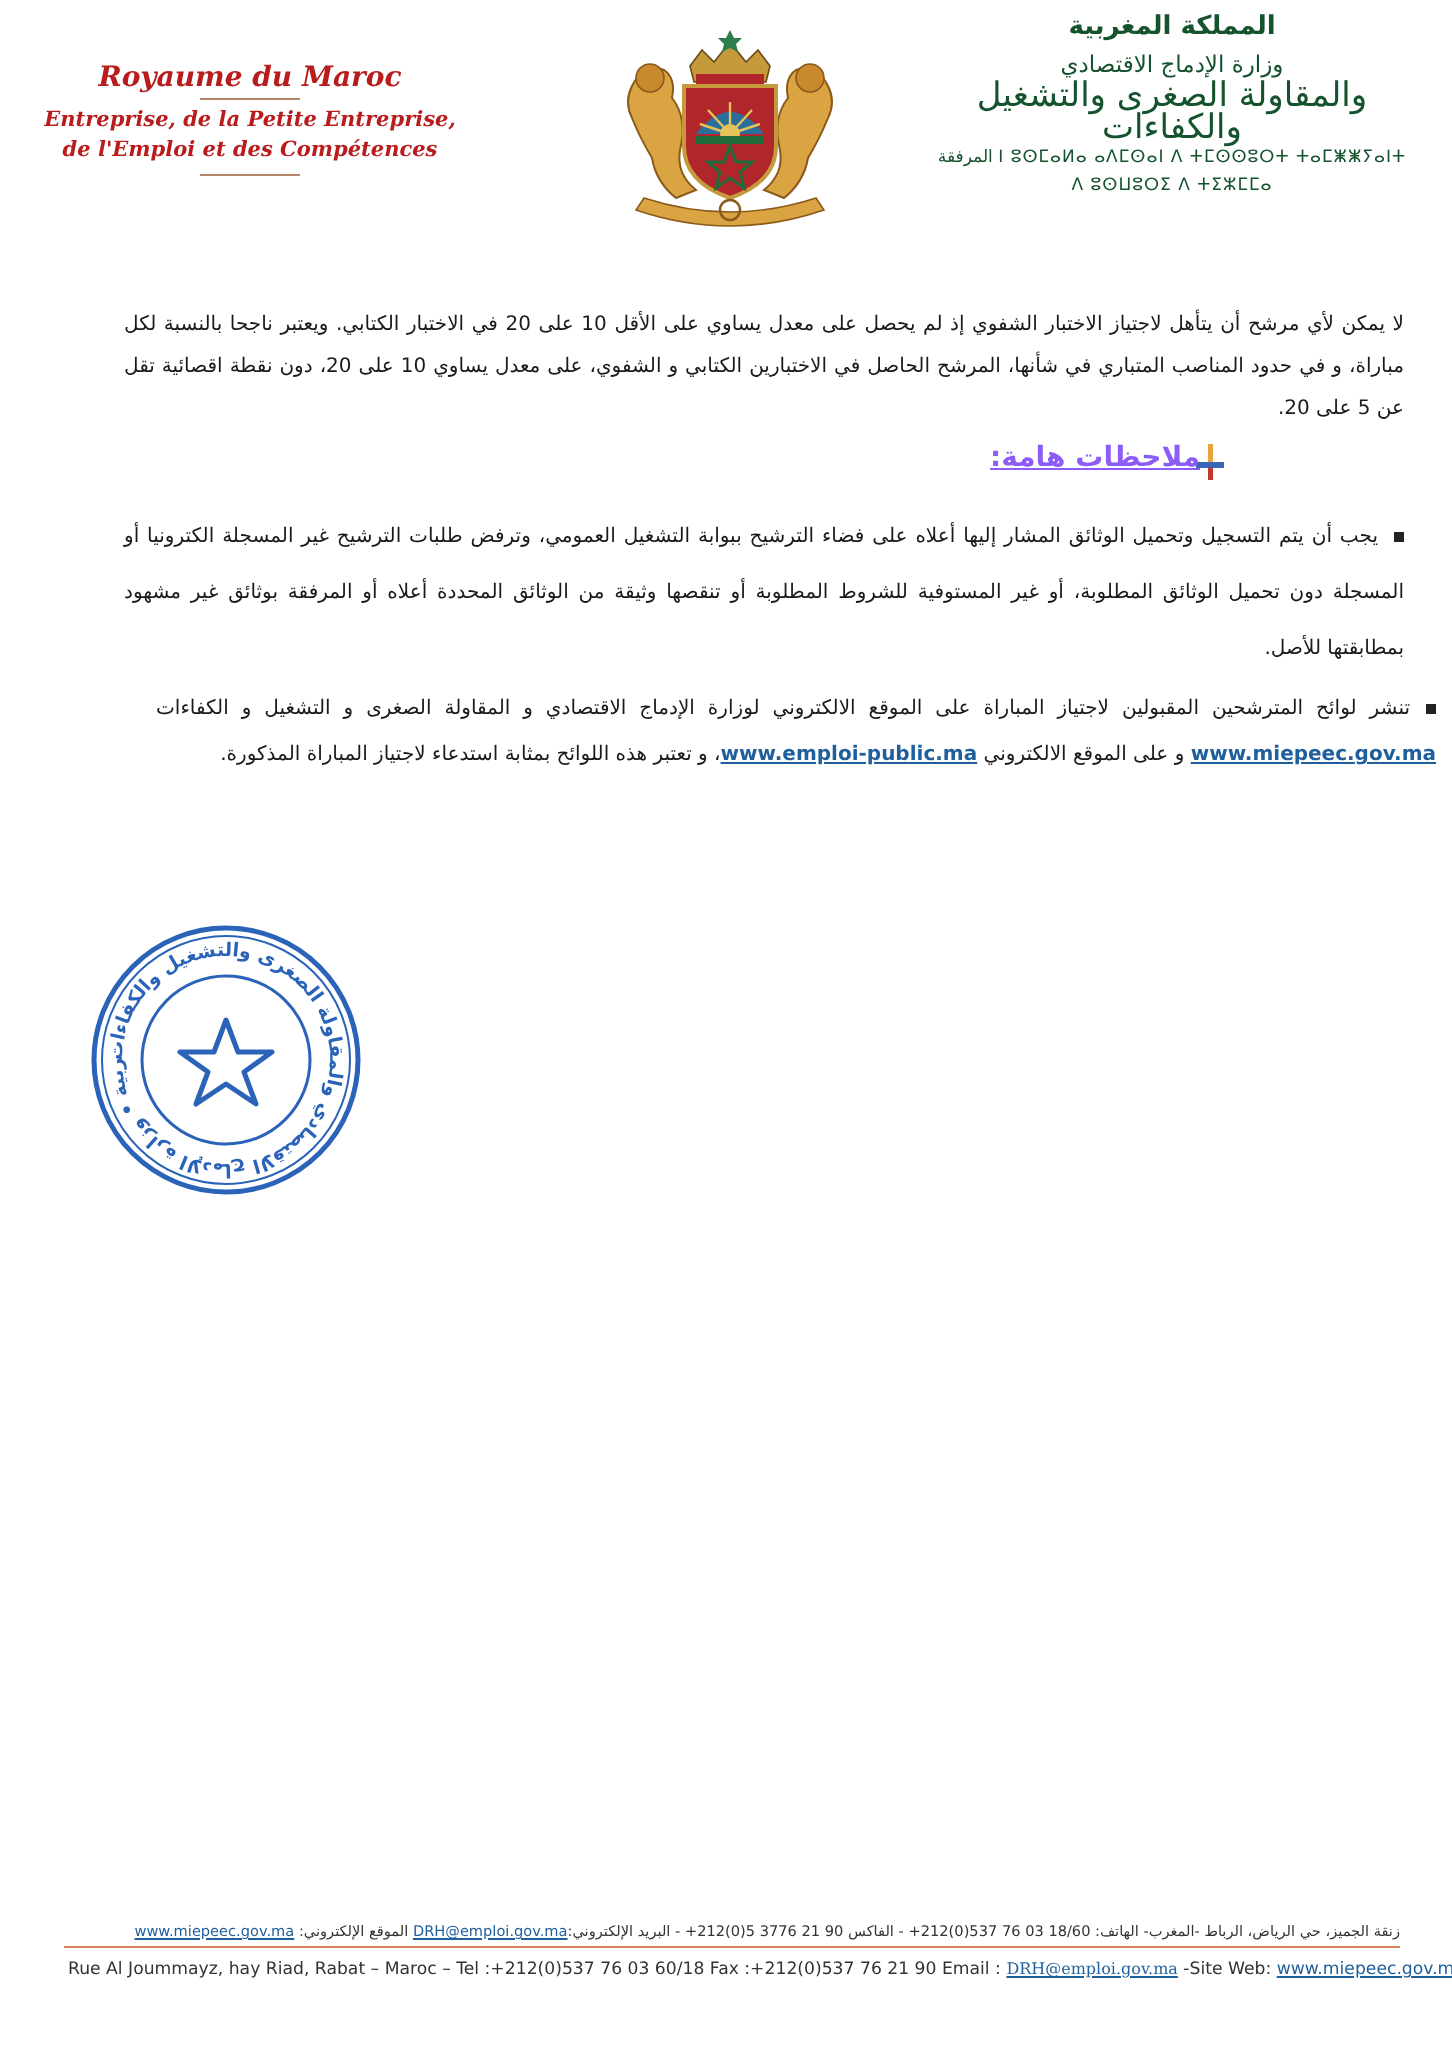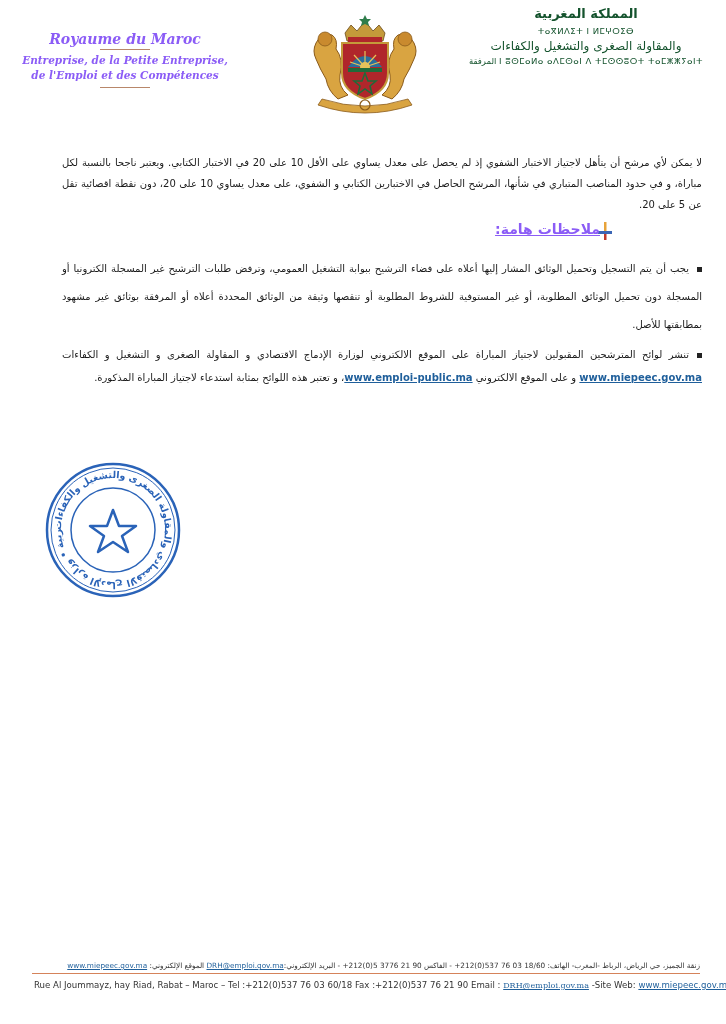--- a/index.html
+++ b/index.html
@@ -1,41 +1,41 @@
 <!DOCTYPE html>
 <html><head>
 <meta charset="utf-8">
 <style>
   html, body { margin:0; padding:0; background:#ffffff; }
   body { width:726px; height:1024px; position:relative; overflow:hidden; font-family:"DejaVu Sans", sans-serif; color:#1a1a1a; }
   .page { position:absolute; left:0; top:0; width:726px; height:1024px; background:#fff; }
 
   
-  .hdr-fr { position:absolute; left:20px; top:30px; width:210px; text-align:center; font-family:"DejaVu Serif", serif; font-style:italic; font-weight:bold; color:#8b5cf6; }
+  .hdr-fr { position:absolute; left:20px; top:30px; width:210px; text-align:center; font-family:"DejaVu Serif", serif; font-style:italic; font-weight:bold; color:#b91c1c; }
   .hdr-fr .kingdom { font-size:14px; line-height:18px; }
   .hdr-fr .rule { width:50px; height:1px; background:#b8876a; margin:1px auto 3px; }
   .hdr-fr .ministry { font-size:10.5px; line-height:15px; }
 
   
   .arms { position:absolute; left:308px; top:13px; width:114px; height:104px; }
 
   
   .hdr-ar { position:absolute; right:20px; top:4px; width:240px; text-align:center; direction:rtl; color:#14532d; }
   .hdr-ar .kingdom { font-size:13px; font-weight:bold; line-height:20px; }
   .hdr-ar .tif { font-size:8.5px; letter-spacing:0.5px; line-height:14px; direction:ltr; }
   .hdr-ar .min { font-size:11.5px; line-height:16px; }
-  .hdr-ar .min2 { font-size:12px; line-height:16px; border-bottom:none;text-align:center; }
+  .hdr-ar .min2 { font-size:17px; line-height:16px; border-bottom:none;text-align:center; }
 
   
   .body { position:absolute; left:62px; width:640px; direction:rtl; text-align:justify; font-size:10px; color:#1a1a1a; }
   .p1 { top:152px; line-height:21px; }
   .notes-title { position:absolute; right:126px; top:221px; direction:rtl; font-size:14px; font-weight:bold; text-decoration:underline; color:#8b5cf6; }
   .pin { position:absolute; left:597px; top:222px; width:16px; height:18px; }
   .p2 { top:255px; line-height:28px; }
-  .p3 { top:343px; line-height:23px; }
+  .p3 { top:343px; line-height:23px;margin-left:16px; }
   .bullet { display:inline-block; width:5px; height:5px; background:#222; margin-left:8px; vertical-align:middle; }
   .link { color:#1f5f9b; text-decoration:underline; font-weight:bold; }
 
   
   .stamp { position:absolute; left:43px; top:460px; width:140px; height:140px; }
 
   
   .foot-ar { position:absolute; left:55px; top:961px; width:645px; direction:rtl; font-size:7.3px; color:#333; white-space:nowrap; }
   .foot-ar .flink { color:#1f5f9b; text-decoration:underline; }
   .foot-rule { position:absolute; left:32px; top:973px; width:668px; height:1px; background:#d5835a; }
@@ -79,23 +79,24 @@
     <circle cx="57" cy="54" r="5" fill="#e6c35a"></circle>
     <rect x="40" y="55" width="34" height="4" fill="#1f6b3a"></rect>
     <path d="M57 60 l3 8 h8 l-6 5 l2 8 l-7-5 l-7 5 l2-8 l-6-5 h8z" fill="none" stroke="#1f6b3a" stroke-width="1.5"></path>
 
     <path d="M14 86 q43 14 86 0 l4 6 q-47 16-94 0z" fill="#d9a441" stroke="#8a5a1a" stroke-width="0.8"></path>
     <circle cx="57" cy="92" r="5" fill="none" stroke="#8a5a1a" stroke-width="1.2"></circle>
   </svg>
 
   <div class="hdr-ar">
     <div class="kingdom">المملكة المغربية</div>
-    <div class="tif">ⵜⴰⴳⵍⴷⵉⵜ ⵏ ⵍⵎⵖⵔⵉⴱ</div>
+    <div class="min">وزارة الإدماج الاقتصادي</div>
     <div class="min2">والمقاولة الصغرى والتشغيل والكفاءات</div>
     <div class="tif">المرفقة ⵏ ⵓⵙⵎⴰⵍⴰ ⴰⴷⵎⵙⴰⵏ ⴷ ⵜⵎⵙⵙⵓⵔⵜ ⵜⴰⵎⵥⵥⵢⴰⵏⵜ</div>
+    <div class="tif">ⴷ ⵓⵙⵡⵓⵔⵉ ⴷ ⵜⵉⵣⵎⵎⴰ</div>
   </div>
 
   <div class="body p1">لا يمكن لأي مرشح أن يتأهل لاجتياز الاختبار الشفوي إذ لم يحصل على معدل يساوي على الأقل 10 على 20 في الاختبار الكتابي. ويعتبر ناجحا بالنسبة لكل مباراة، و في حدود المناصب المتباري في شأنها، المرشح الحاصل في الاختبارين الكتابي و الشفوي، على معدل يساوي 10 على 20، دون نقطة اقصائية تقل عن 5 على 20.</div>
 
   <svg class="pin" viewBox="0 0 16 18">
     <rect x="7" y="0" width="2.5" height="10" fill="#e8a33a"></rect>
     <rect x="1" y="9" width="14" height="3" fill="#3b66b5"></rect>
     <rect x="7" y="12" width="2.5" height="6" fill="#c0392b"></rect>
   </svg>
   <div class="notes-title">ملاحظات هامة:</div>

